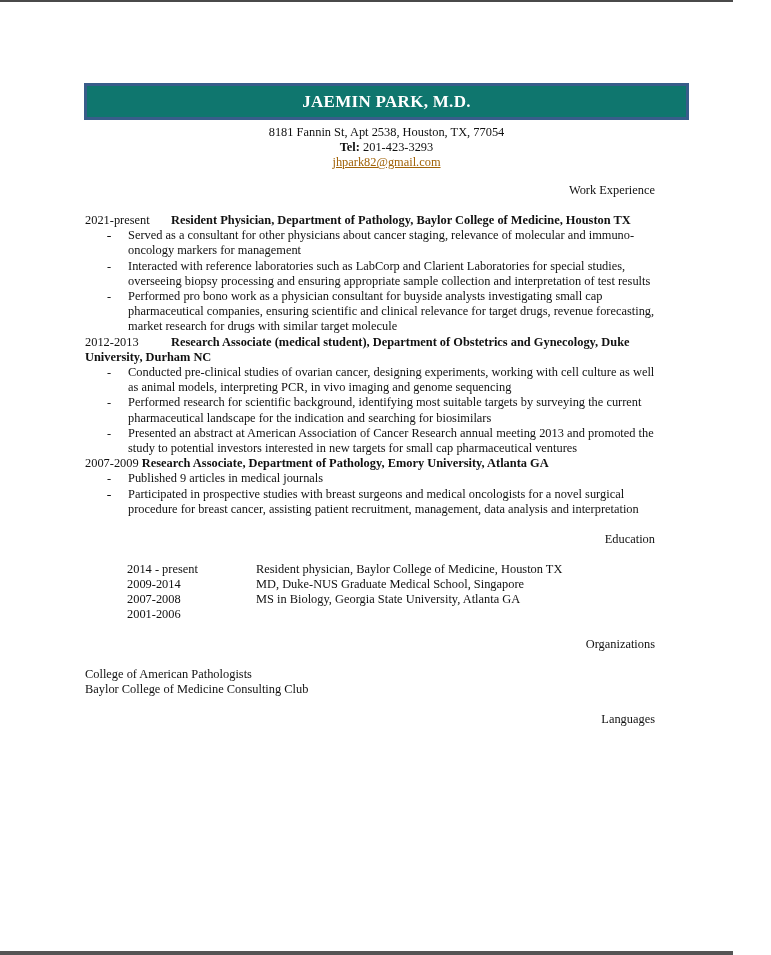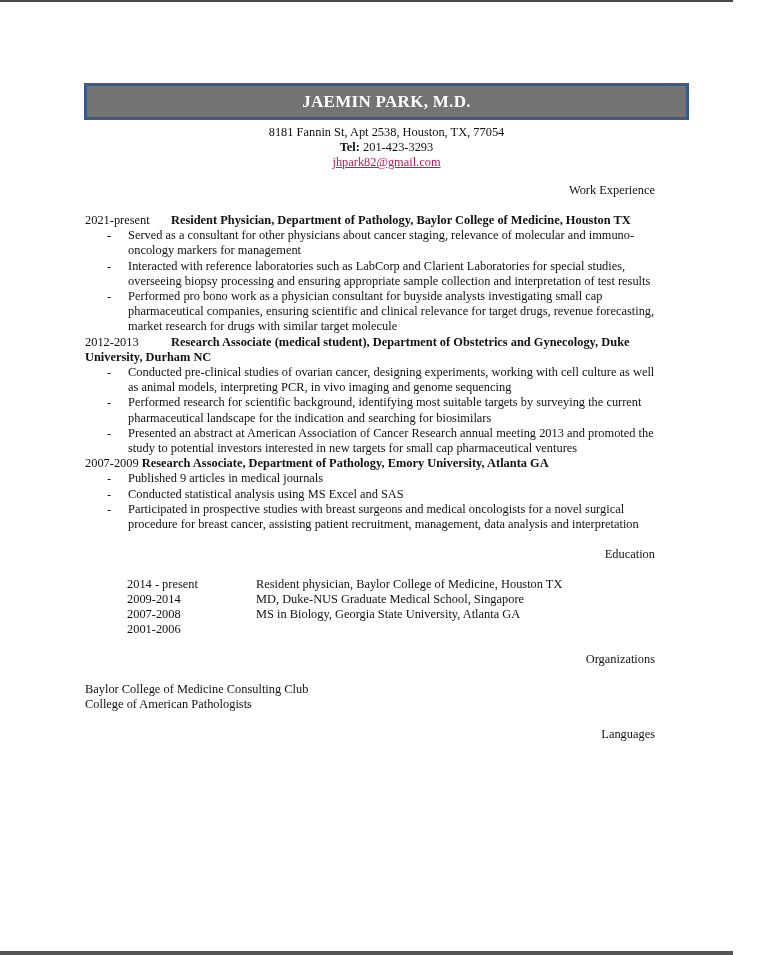--- a/index.html
+++ b/index.html
@@ -32,21 +32,21 @@
       width: 733px;
       height: 4px;
       background: #555555;
     }
     .banner {
       position: absolute;
       left: 84px;
       top: 83px;
       width: 599px;
       height: 31px;
-      background: #737373;
+      background: #0f766e;
       border: 3px solid #385d8a;
       display: flex;
       align-items: center;
       justify-content: center;
     }
     .banner-title {
       color: #ffffff;
       font-weight: bold;
       font-size: 17px;
       letter-spacing: 0.3px;
@@ -54,21 +54,21 @@
     .contact {
       position: absolute;
       left: 84px;
       top: 125px;
       width: 605px;
       text-align: center;
     }
     .contact div { height: 15px; }
     .contact .tel-label { font-weight: bold; margin-top: 36px; }
     .contact a {
-      color: #be185d;
+      color: #a16207;
     }
     .content {
       position: absolute;
       left: 85px;
       top: 183px;
       width: 570px;
     }
     .section-heading {
       font-weight: normal;
       height: 15px;
@@ -140,21 +140,21 @@
       <li><span class="dash">-</span><span>Conducted pre-clinical studies of ovarian cancer, designing experiments, working with cell culture as well as animal models, interpreting PCR, in vivo imaging and genome sequencing</span></li>
       <li><span class="dash">-</span><span>Performed research for scientific background, identifying most suitable targets by surveying the current pharmaceutical landscape for the indication and searching for biosimilars</span></li>
       <li><span class="dash">-</span><span>Presented an abstract at American Association of Cancer Research annual meeting 2013 and promoted the study to potential investors interested in new targets for small cap pharmaceutical ventures</span></li>
     </ul>
   </div>
 
   <div>
     <div class="job-head"><span class="dates">2007-2009</span> <span>Research Associate, Department of Pathology, Emory University, Atlanta GA</span></div>
     <ul class="bullets">
       <li><span class="dash">-</span><span>Published 9 articles in medical journals</span></li>
-      <li><span class="dash">-</span><span>Conducted statistical analysis using MS Excel and SAS</span></li>
+      <li><span class="dash">-</span></li>
       <li><span class="dash">-</span><span>Participated in prospective studies with breast surgeons and medical oncologists for a novel surgical procedure for breast cancer, assisting patient recruitment, management, data analysis and interpretation</span></li>
     </ul>
   </div>
 
   <div class="gap"></div>
   <div class="section-heading">Education</div>
   <div class="gap"></div>
 
   <div>
     <div class="edu-row">
@@ -172,22 +172,22 @@
     <div class="edu-row">
         <span class="edu-dates">2001-2006</span>
       </div>
   </div>
 
   <div class="gap"></div>
   <div class="section-heading">Organizations</div>
   <div class="gap"></div>
 
   <div>
+    <div class="plain-line">College of American Pathologists</div>
     <div class="plain-line">Baylor College of Medicine Consulting Club</div>
-    <div class="plain-line">College of American Pathologists</div>
   </div>
 
   <div class="gap"></div>
   <div class="section-heading">Languages</div>
 
 </div>
 
 <div class="bottom-rule"></div>
 
 </body></html>

